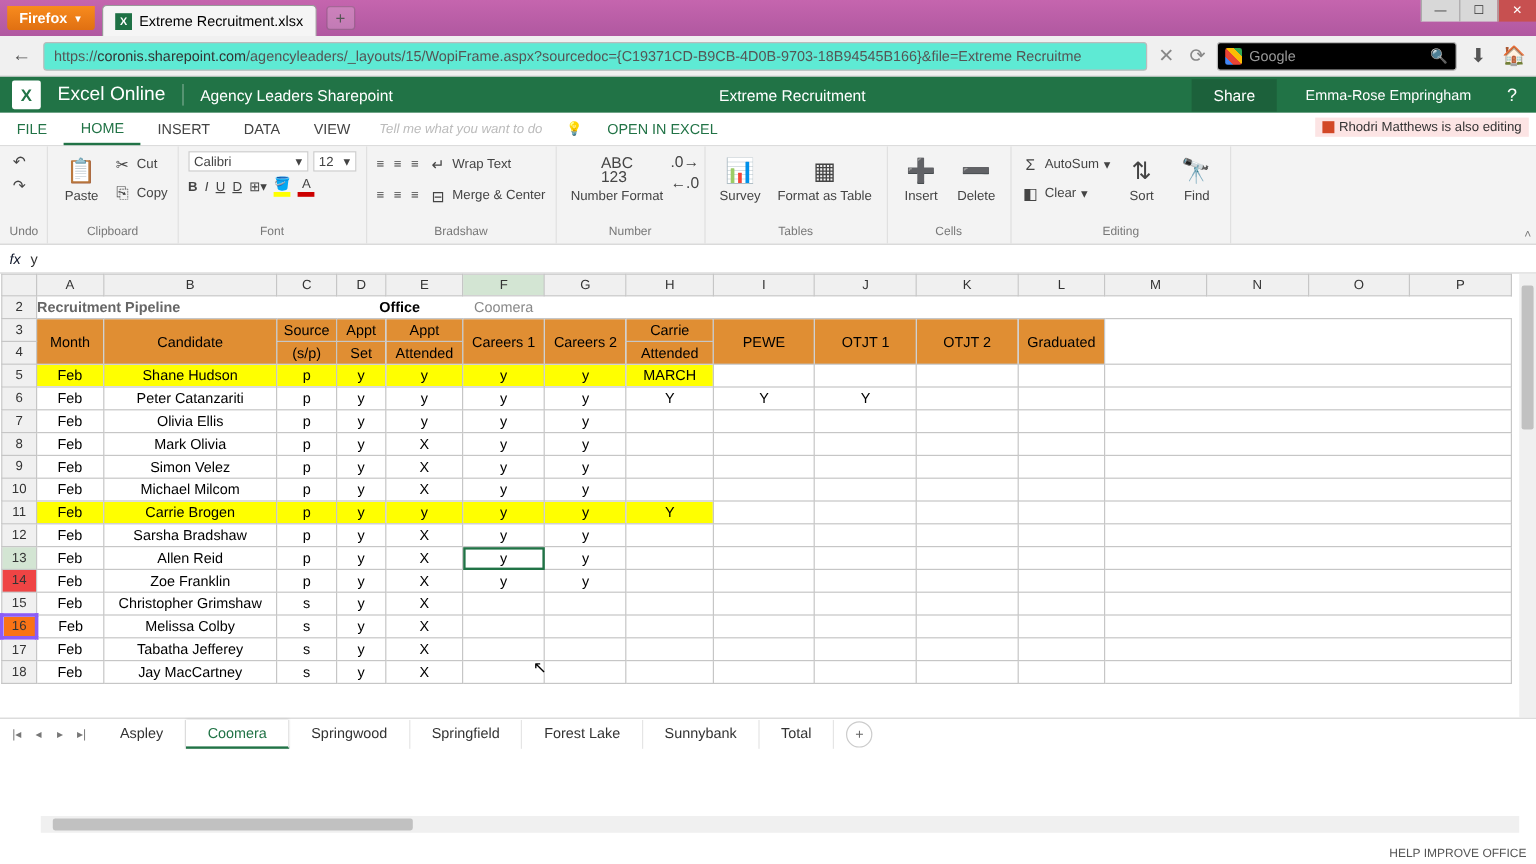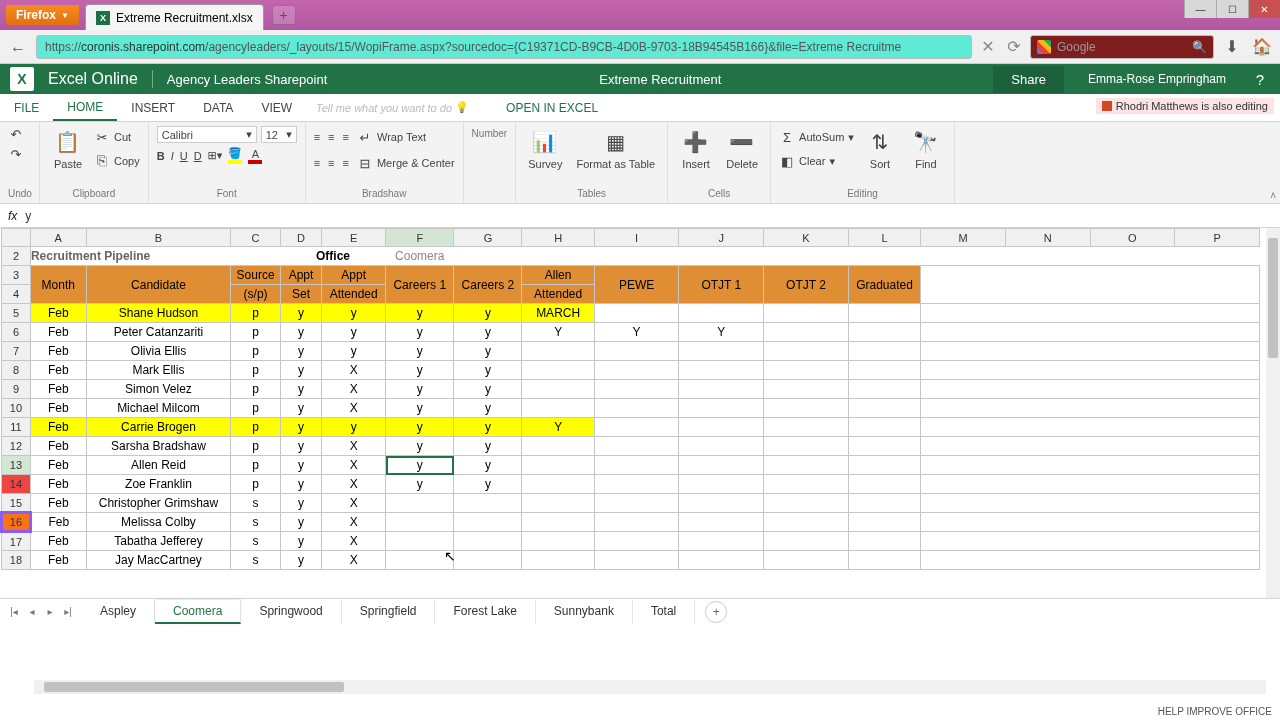--- a/index.html
+++ b/index.html
@@ -15,40 +15,40 @@
 .winctrl { position: absolute; right: 0; top: 0; display: flex; }
 .winctrl div { width: 32px; height: 18px; display: flex; align-items: center; justify-content: center; font-size: 10px; color: #333; background: #d8d8d8; border-left: 1px solid #aaa; }
 .winctrl .close { background: #c75050; color: #fff; }
 
 
 .urlbar { background: #f0f0f0; border-bottom: 1px solid #ccc; height: 34px; display: flex; align-items: center; padding: 0 6px; gap: 6px; }
 .navbtn { width: 24px; height: 24px; display: flex; align-items: center; justify-content: center; color: #555; font-size: 16px; }
 .urlfield { flex: 1; background: #5eead4; border: 1px solid #bbb; border-radius: 3px; height: 24px; padding: 0 8px; font-size: 12px; color: #555; display: flex; align-items: center; overflow: hidden; white-space: nowrap; }
 .urlfield .domain { color: #333; }
 .reload { width: 20px; color: #888; text-align: center; }
-.searchbox { width: 184px; background: #7f1d1d; border: 1px solid #bbb; border-radius: 3px; height: 24px; display: flex; align-items: center; padding: 0 6px; gap: 6px; font-size: 12px; color: #999; }
+.searchbox { width: 200px; background: #000000; border: 1px solid #bbb; border-radius: 3px; height: 24px; display: flex; align-items: center; padding: 0 6px; gap: 6px; font-size: 12px; color: #999; }
 .gico { width: 14px; height: 14px; background: linear-gradient(45deg,#4285f4 25%,#ea4335 25% 50%,#fbbc05 50% 75%,#34a853 75%); border-radius: 2px; }
 .toolbtn { width: 24px; height: 24px; display: flex; align-items: center; justify-content: center; color: #555; }
 
 
 .excelhdr { background: #217346; color: #fff; height: 30px; display: flex; align-items: center; padding: 0 10px; gap: 14px; font-size: 13px; }
 .excelhdr .xlogo { width: 24px; height: 24px; background: #fff; color: #217346; font-weight: bold; font-size: 14px; display: flex; align-items: center; justify-content: center; border-radius: 2px; }
 .excelhdr .appname { font-size: 16px; font-weight: 300; }
 .excelhdr .sep { width: 1px; height: 18px; background: rgba(255,255,255,0.4); }
 .excelhdr .docname { flex: 1; text-align: center; font-size: 13px; }
 .excelhdr .share { background: rgba(0,0,0,0.15); padding: 6px 18px; font-size: 13px; }
 .excelhdr .user { padding: 0 10px; font-size: 12px; }
 .excelhdr .help { width: 20px; text-align: center; font-size: 15px; }
 
 
 .ribbontabs { background: #fff; border-bottom: 1px solid #d4d4d4; height: 28px; display: flex; align-items: stretch; font-size: 12px; position: relative; }
 .ribbontabs .rtab { padding: 0 14px; display: flex; align-items: center; color: #444; text-transform: uppercase; }
 .ribbontabs .rtab.file { color: #217346; }
 .ribbontabs .rtab.active { border-bottom: 2px solid #217346; color: #217346; }
-.tellme { margin-left: 10px; width: 170px; display: flex; align-items: center; font-style: italic; color: #bbb; font-size: 11px; gap: 3px; }
+.tellme { margin-left: 10px; width: 170px; display: flex; align-items: center; font-style: italic; color: #bbb; font-size: 11px; gap: 20px; }
 .bulb { color: #f1c40f; font-style: normal; }
 .openinexcel { margin-left: 20px; color: #217346; display: flex; align-items: center; font-size: 12px; }
 .editing-notice { position: absolute; right: 6px; top: 4px; font-size: 11px; background: #fce4e4; padding: 2px 6px; display: flex; align-items: center; gap: 4px; color: #333; }
 .presence { width: 10px; height: 10px; background: #d24726; }
 
 
 .ribbon { background: #f3f3f3; border-bottom: 1px solid #d4d4d4; height: 82px; display: flex; font-size: 11px; color: #444; position: relative; }
 .ribgroup { border-right: 1px solid #e0e0e0; padding: 4px 8px; display: flex; flex-direction: column; justify-content: space-between; }
 .ribgroup .items { display: flex; gap: 6px; flex: 1; align-items: flex-start; }
 .ribgroup .glabel { text-align: center; font-size: 10px; color: #777; padding-top: 2px; }
@@ -235,20 +235,30 @@
         <span>≡</span>
         <div class="smallrow">
             <span class="smallico">⊟</span>
             <span>Merge &amp; Center</span>
           </div>
       </div>
     </div>
     <div class="glabel">Bradshaw</div>
   </div>
   <div class="ribgroup">
+    <div class="items">
+      <div class="bigbtn">
+        <span class="ico" style="font-size:13px;line-height:12px">ABC<br>123</span>
+        <span>Number Format</span>
+      </div>
+      <div style="display:flex;flex-direction:column;gap:2px">
+        <span class="smallico">.0→</span>
+        <span class="smallico">←.0</span>
+      </div>
+    </div>
     <div class="glabel">Number</div>
   </div>
   <div class="ribgroup">
     <div class="items">
       <div class="bigbtn">
           <span class="ico">📊</span>
           <span>Survey</span>
         </div>
       <div class="bigbtn">
           <span class="ico">▦</span>
@@ -356,21 +366,21 @@
         </tr>
         <tr class="hdrrow">
           <td class="rowhdr" style="background:#f0f0f0;border:1px solid #c6c6c6">3</td>
           <td rowspan="2">Month</td>
           <td rowspan="2">Candidate</td>
           <td>Source</td>
           <td>Appt</td>
           <td>Appt</td>
           <td rowspan="2">Careers 1</td>
           <td rowspan="2">Careers 2</td>
-          <td>Allen</td>
+          <td>Carrie</td>
           <td rowspan="2">PEWE</td>
           <td rowspan="2">OTJT 1</td>
           <td rowspan="2">OTJT 2</td>
           <td rowspan="2">Graduated</td>
           <td colspan="4" rowspan="2" style="background:#fff;border:1px solid #c6c6c6"></td>
         </tr>
         <tr class="hdrrow">
           <td class="rowhdr" style="background:#f0f0f0;border:1px solid #c6c6c6">4</td>
           <td>(s/p)</td>
           <td>Set</td>
@@ -421,21 +431,21 @@
           <td class=""></td>
           <td class=""></td>
           <td class=""></td>
           <td class=""></td>
           <td class=""></td>
           <td colspan="4" style="background:#fff;border:1px solid #c6c6c6"></td>
         </tr>
         <tr class="datarow">
           <td class="rowhdr" style="background:#f0f0f0;border:1px solid #c6c6c6">8</td>
           <td class="">Feb</td>
-          <td class="">Mark Ellis</td>
+          <td class="">Mark Olivia</td>
           <td class="">p</td>
           <td class="">y</td>
           <td class="">X</td>
           <td class="">y</td>
           <td class="">y</td>
           <td class=""></td>
           <td class=""></td>
           <td class=""></td>
           <td class=""></td>
           <td class=""></td>

